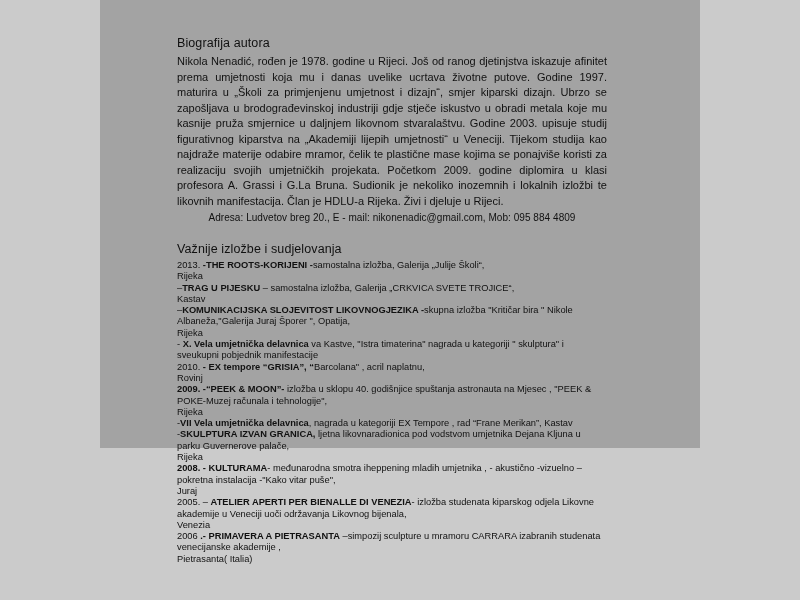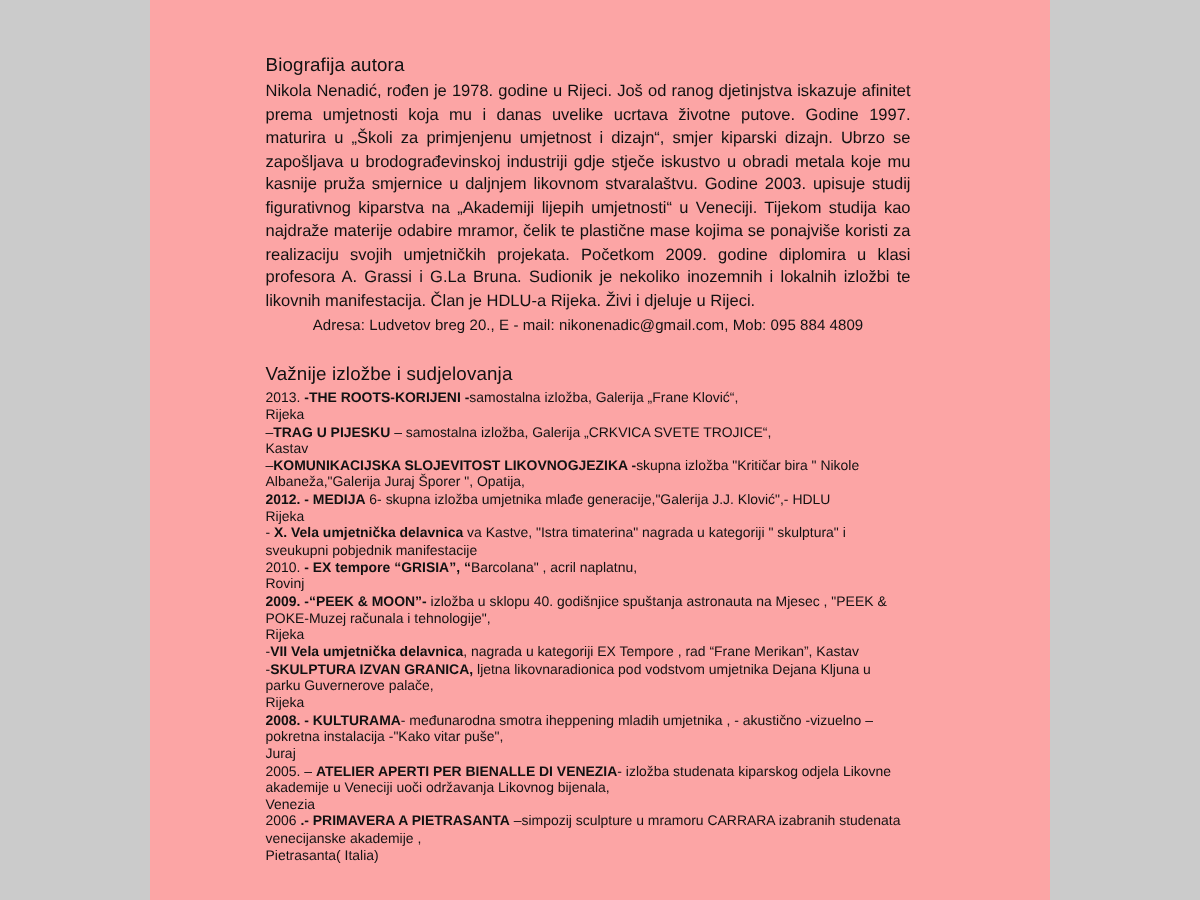--- a/index.html
+++ b/index.html
@@ -3,22 +3,22 @@
 <meta charset="utf-8">
 <style>
   html, body { margin:0; padding:0; }
   body {
     width:800px; height:600px; overflow:hidden;
     background:#cbcbcb;
     font-family:"Liberation Sans", sans-serif;
     color:#111;
   }
   .panel {
-    position:absolute; left:100px; top:0; width:600px; height:600px;
-    background:#fca5a5;
+    position:absolute; left:100px; top:0; width:600px; height:448px;
+    background:#a3a3a3;
   }
   .content { position:absolute; left:77px; top:36px; width:430px; }
   h1.section-title {
     font-size:12.5px; font-weight:normal; margin:0 0 4px 0; letter-spacing:0.1px;
   }
   .bio {
     font-size:11px; line-height:15.5px; text-align:justify; margin:0;
     text-align-last:left;
   }
   .contact {
@@ -33,27 +33,26 @@
 <body>
 
 <div class="panel">
   <div class="content">
     <h1 class="section-title">Biografija autora</h1>
     <p class="bio">Nikola Nenadić, rođen je 1978. godine u Rijeci. Još od ranog djetinjstva iskazuje afinitet prema umjetnosti koja mu i danas uvelike ucrtava životne putove. Godine 1997. maturira u „Školi za primjenjenu umjetnost i dizajn“, smjer kiparski dizajn. Ubrzo se zapošljava u brodograđevinskoj industriji gdje stječe iskustvo u obradi metala koje mu kasnije pruža smjernice u daljnjem likovnom stvaralaštvu. Godine 2003. upisuje studij figurativnog kiparstva na „Akademiji lijepih umjetnosti“ u Veneciji. Tijekom studija kao najdraže materije odabire mramor, čelik te plastične mase kojima se ponajviše koristi za realizaciju svojih umjetničkih projekata. Početkom 2009. godine diplomira u klasi profesora A. Grassi i G.La Bruna. Sudionik je nekoliko inozemnih i lokalnih izložbi te likovnih manifestacija. Član je HDLU-a Rijeka. Živi i djeluje u Rijeci.</p>
     <p class="contact">Adresa: Ludvetov breg 20.,  E - mail: nikonenadic@gmail.com,  Mob:  095 884 4809</p>
     <div class="gap"></div>
     <h1 class="section-title">Važnije izložbe i sudjelovanja</h1>
     <div class="ex-list" id="ex-list">
-        <div class="ex-line"><span>2013. </span><b>-THE ROOTS-KORIJENI -</b><span>samostalna izložba, Galerija „Frane Klović“,</span></div>
+        <div class="ex-line"><span>2013. </span><b>-THE ROOTS-KORIJENI -</b><span>samostalna izložba, Galerija „Julije Školi“,</span></div>
         <div class="ex-line"><span> Rijeka</span><b></b><span></span></div>
         <div class="ex-line"><span>–</span><b>TRAG U PIJESKU</b><span> – samostalna izložba, Galerija „CRKVICA SVETE TROJICE“,</span></div>
         <div class="ex-line"><span>Kastav</span><b></b><span></span></div>
         <div class="ex-line"><span>–</span><b>KOMUNIKACIJSKA SLOJEVITOST LIKOVNOGJEZIKA -</b><span>skupna izložba "Kritičar bira " Nikole</span></div>
         <div class="ex-line"><span>Albaneža,"Galerija Juraj Šporer ", Opatija,</span><b></b><span></span></div>
-        <div class="ex-line"><span></span><b>2012. - MEDIJA</b><span> 6- skupna izložba  umjetnika mlađe generacije,"Galerija J.J. Klović",- HDLU</span></div>
         <div class="ex-line"><span>Rijeka</span><b></b><span></span></div>
         <div class="ex-line"><span>- </span><b>X. Vela umjetnička delavnica</b><span> va Kastve, "Istra timaterina"  nagrada u kategoriji " skulptura"  i</span></div>
         <div class="ex-line"><span>sveukupni pobjednik  manifestacije</span><b></b><span></span></div>
         <div class="ex-line"><span>2010. </span><b>- EX tempore “GRISIA”, “</b><span>Barcolana" , acril naplatnu,</span></div>
         <div class="ex-line"><span>Rovinj</span><b></b><span></span></div>
         <div class="ex-line"><span></span><b>2009. -“PEEK &amp; MOON”-</b><span> izložba u sklopu 40. godišnjice spuštanja  astronauta na Mjesec , "PEEK &amp;</span></div>
         <div class="ex-line"><span>POKE-Muzej računala i tehnologije",</span><b></b><span></span></div>
         <div class="ex-line"><span>Rijeka</span><b></b><span></span></div>
         <div class="ex-line"><span>-</span><b>VII Vela umjetnička delavnica</b><span>, nagrada u kategoriji EX Tempore , rad “Frane  Merikan”, Kastav</span></div>
         <div class="ex-line"><span>-</span><b>SKULPTURA IZVAN GRANICA,</b><span> ljetna likovnaradionica pod vodstvom umjetnika Dejana Kljuna u</span></div>

